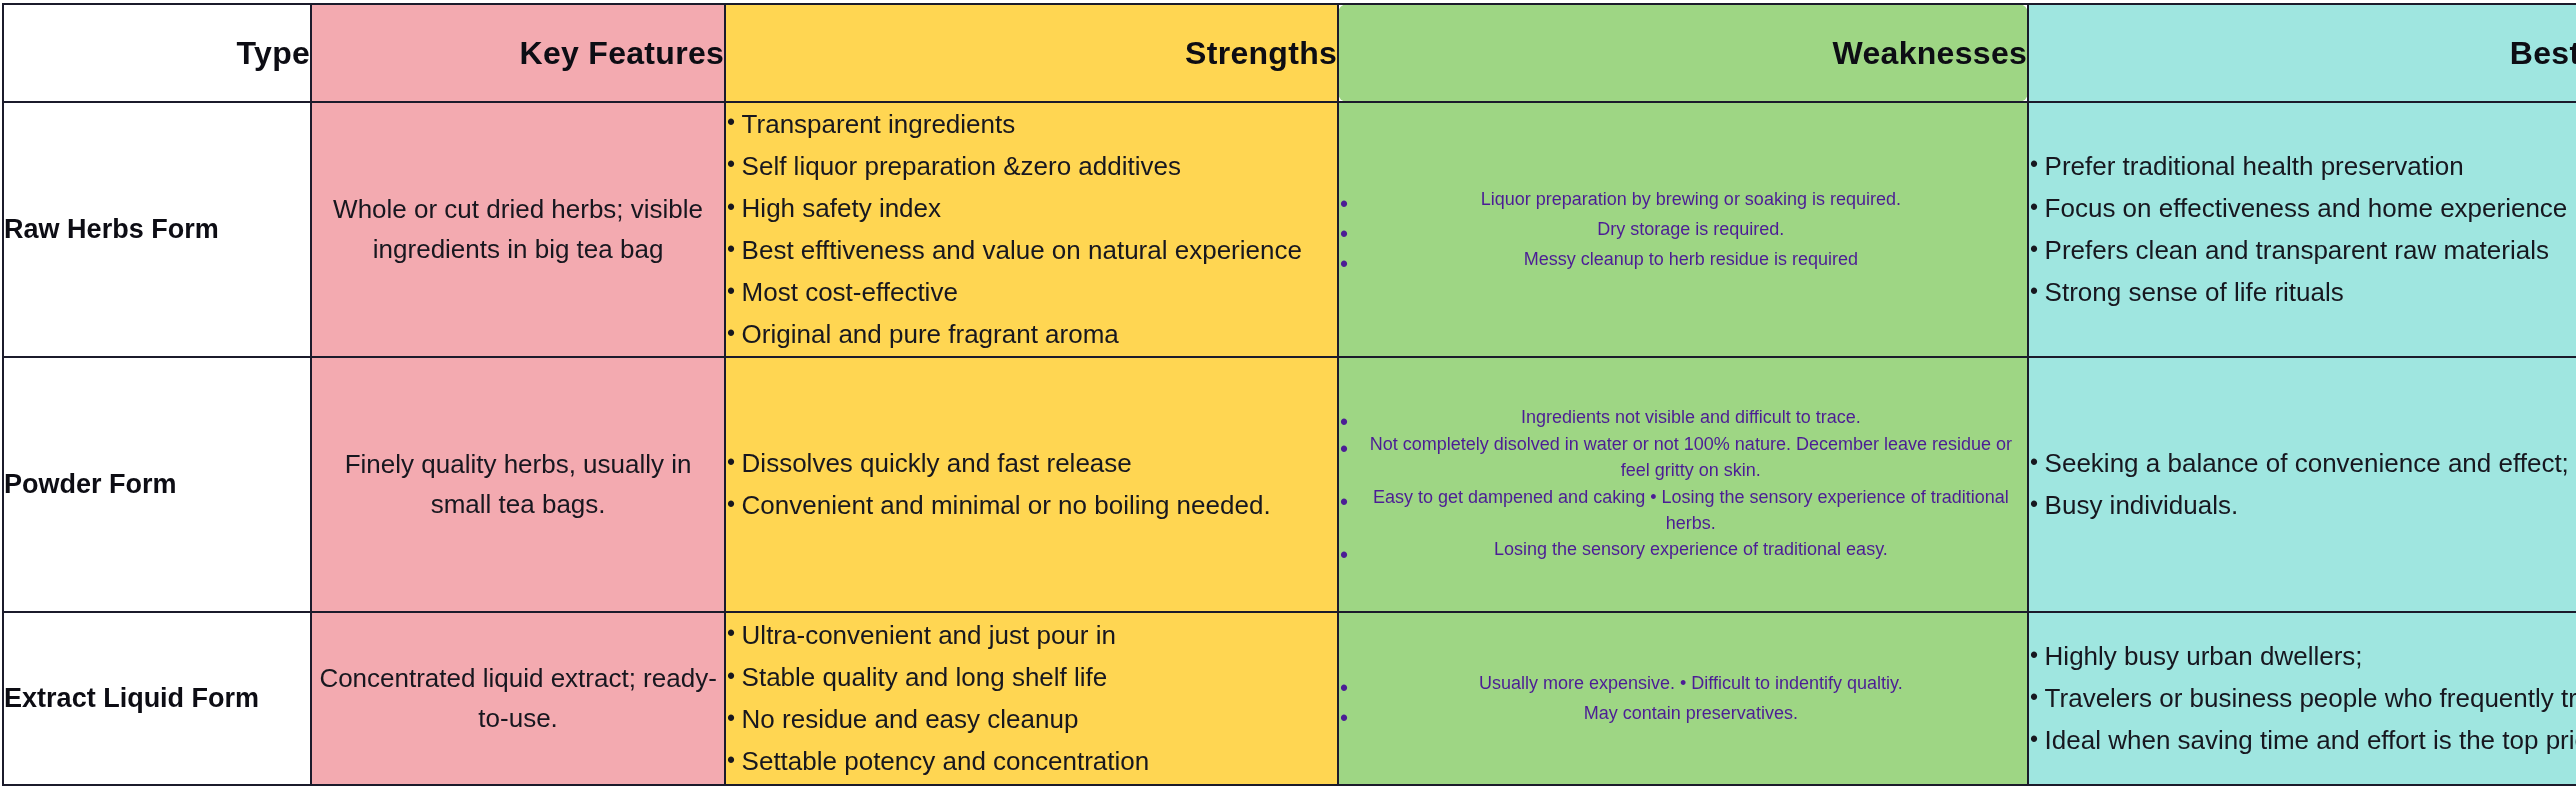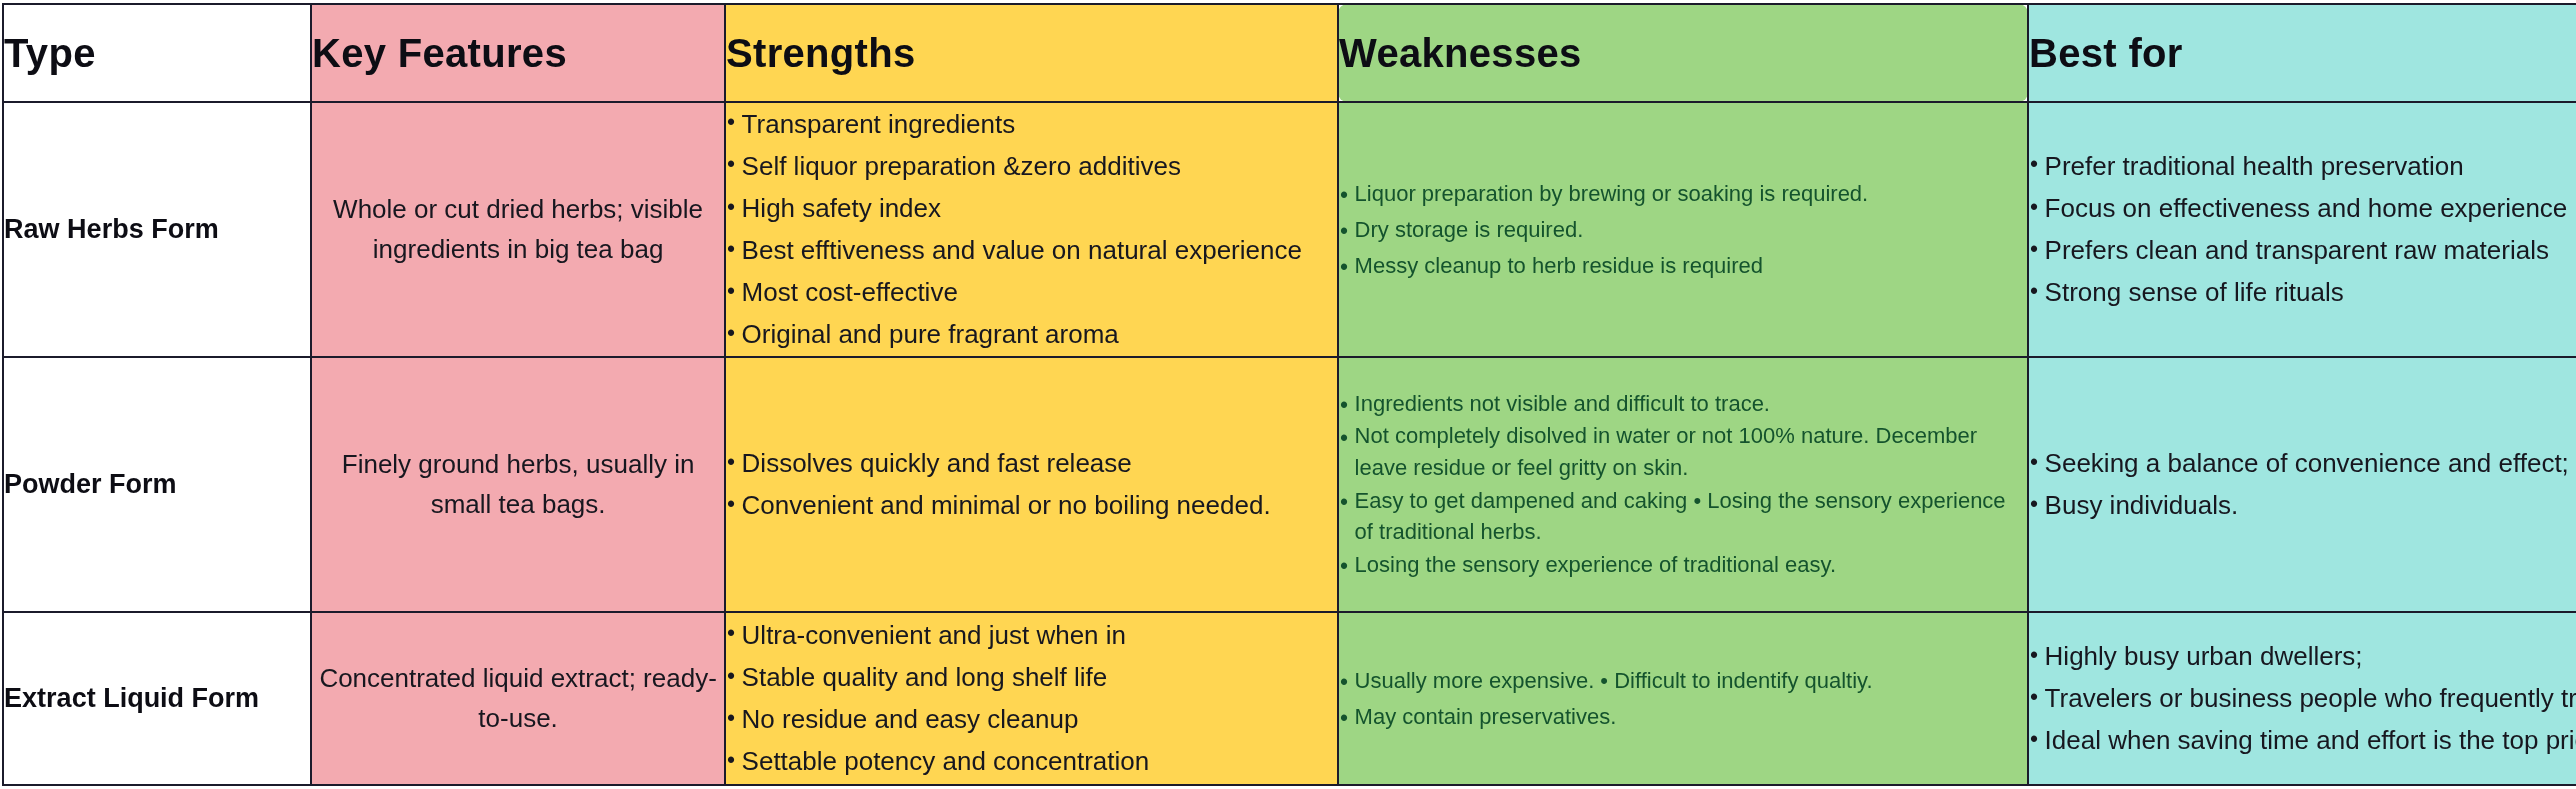--- a/index.html
+++ b/index.html
@@ -40,23 +40,23 @@
     border: 2.6px solid #1b1b2b;
     vertical-align: middle;
     box-sizing: border-box;
     padding: 0;
   }
 
   
   thead tr { height: 98px; }
 
   thead th {
-    text-align: left;
+    text-align: right;
     font-weight: bold;
-    font-size: 40px;
+    font-size: 32px;
     letter-spacing: 0.3px;
     color: #0d0d14;
   }
 
   th.h-type      { background: #ffffff; }
   th.h-key       { background: #f3aab0; }
   th.h-strengths { background: #ffd652; }
   th.h-weak      { background: #9ed684; border-radius: 9px; }
   th.h-best      { background: #9fe6e0; }
 
@@ -84,23 +84,24 @@
 
   td.cell-strengths {
     background: #ffd652;
     font-size: 26px;
     color: #17171f;
     padding: 0 11.3px 0 15.5px;
   }
 
   td.cell-weak {
     background: #9ed684;
-    font-size: 22px;
-    color: #14532d;
+    font-size: 18px;
+    color: #4c1d95;
     padding: 0 11.3px 0 13.4px;
+    text-align: center;
   }
 
   td.cell-best {
     background: #9fe6e0;
     font-size: 26px;
     color: #17171f;
     padding: 0 11.3px 0 15.5px;
   }
 
   ul.bullets {
@@ -187,21 +188,21 @@
             <li>Prefers clean and transparent raw materials</li>
             <li>Strong sense of life rituals</li>
           </ul>
         </td>
       </tr>
 
       <tr class="r2">
         <td class="cell-type">Powder Form</td>
 
         <td class="cell-key">
-          <div class="plain-line">Finely ground herbs, usually in small tea bags.</div>
+          <div class="plain-line">Finely quality herbs, usually in small tea bags.</div>
         </td>
 
         <td class="cell-strengths">
           <ul class="bullets">
             <li>Dissolves quickly and fast release</li>
             <li>Convenient and minimal or no boiling needed.</li>
           </ul>
         </td>
 
         <td class="cell-weak">
@@ -223,21 +224,21 @@
 
       <tr class="r3">
         <td class="cell-type">Extract Liquid Form</td>
 
         <td class="cell-key">
           <div class="plain-line">Concentrated liquid extract; ready-to-use.</div>
         </td>
 
         <td class="cell-strengths">
           <ul class="bullets">
-            <li>Ultra-convenient and just when in</li>
+            <li>Ultra-convenient and just pour in</li>
             <li>Stable quality and long shelf life</li>
             <li>No residue and easy cleanup</li>
             <li>Settable potency and concentration</li>
           </ul>
         </td>
 
         <td class="cell-weak">
           <ul class="bullets">
             <li>Usually more expensive.  • Difficult to indentify qualtiy.</li>
             <li>May contain preservatives.</li>

